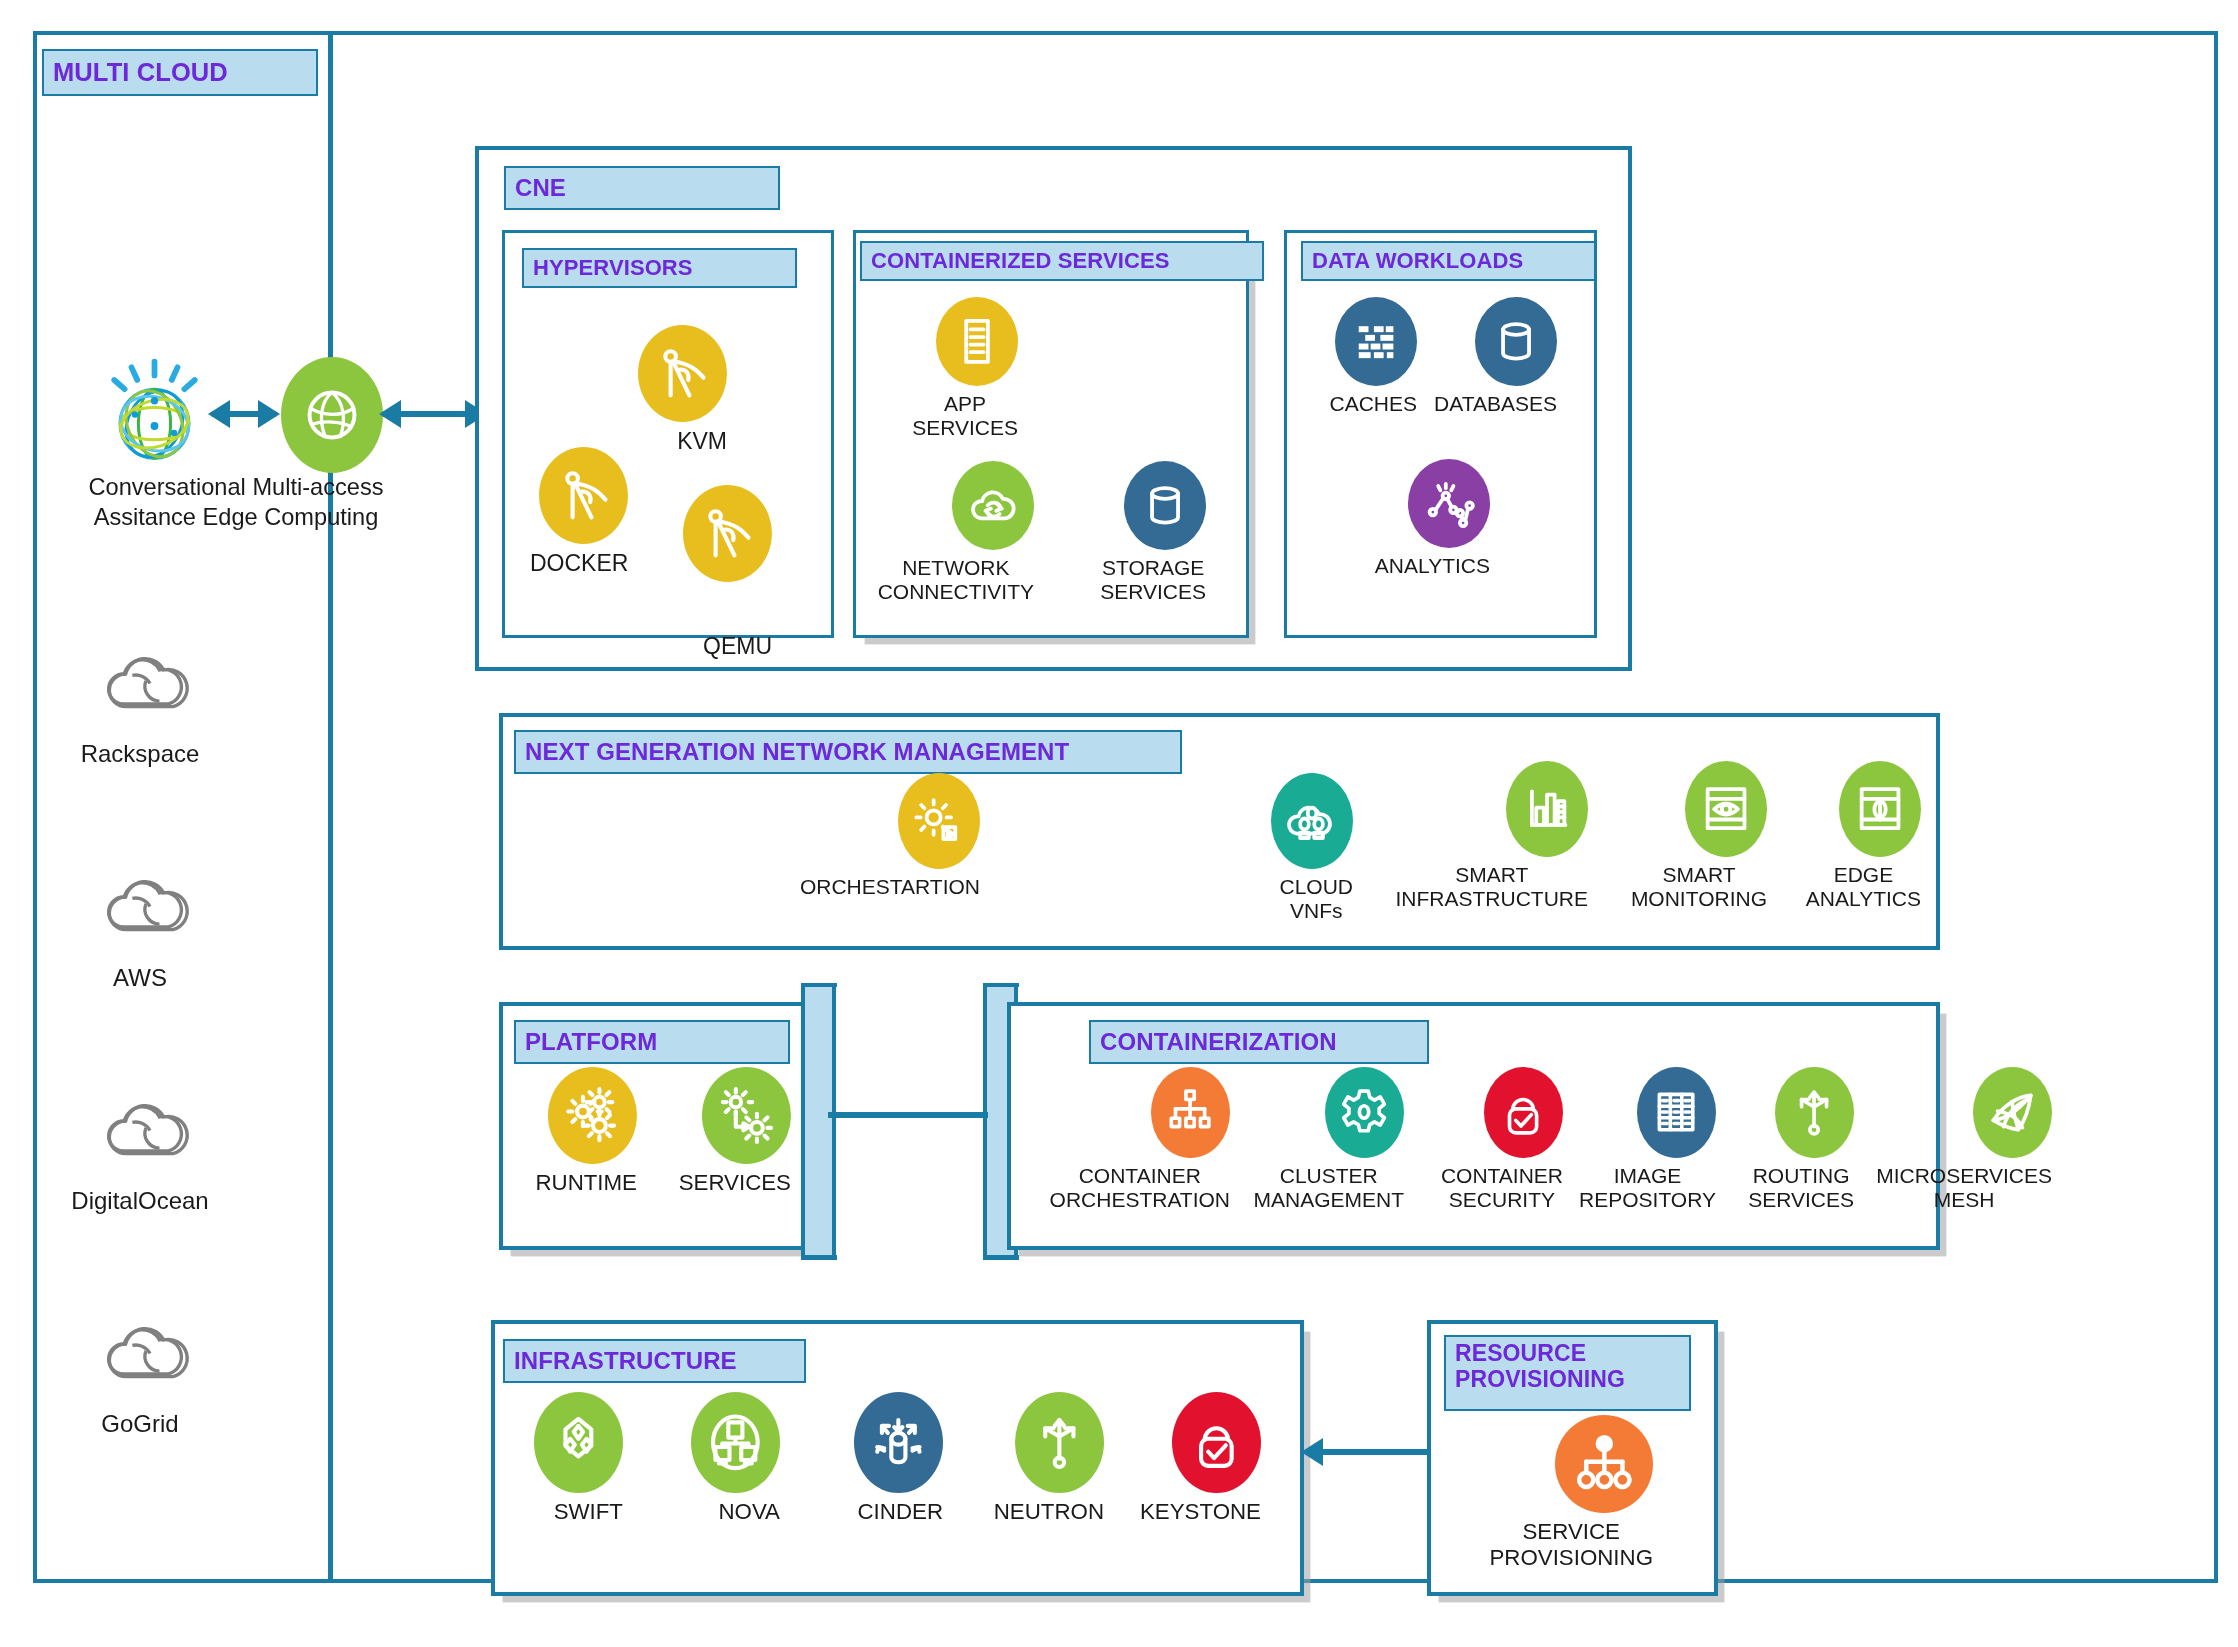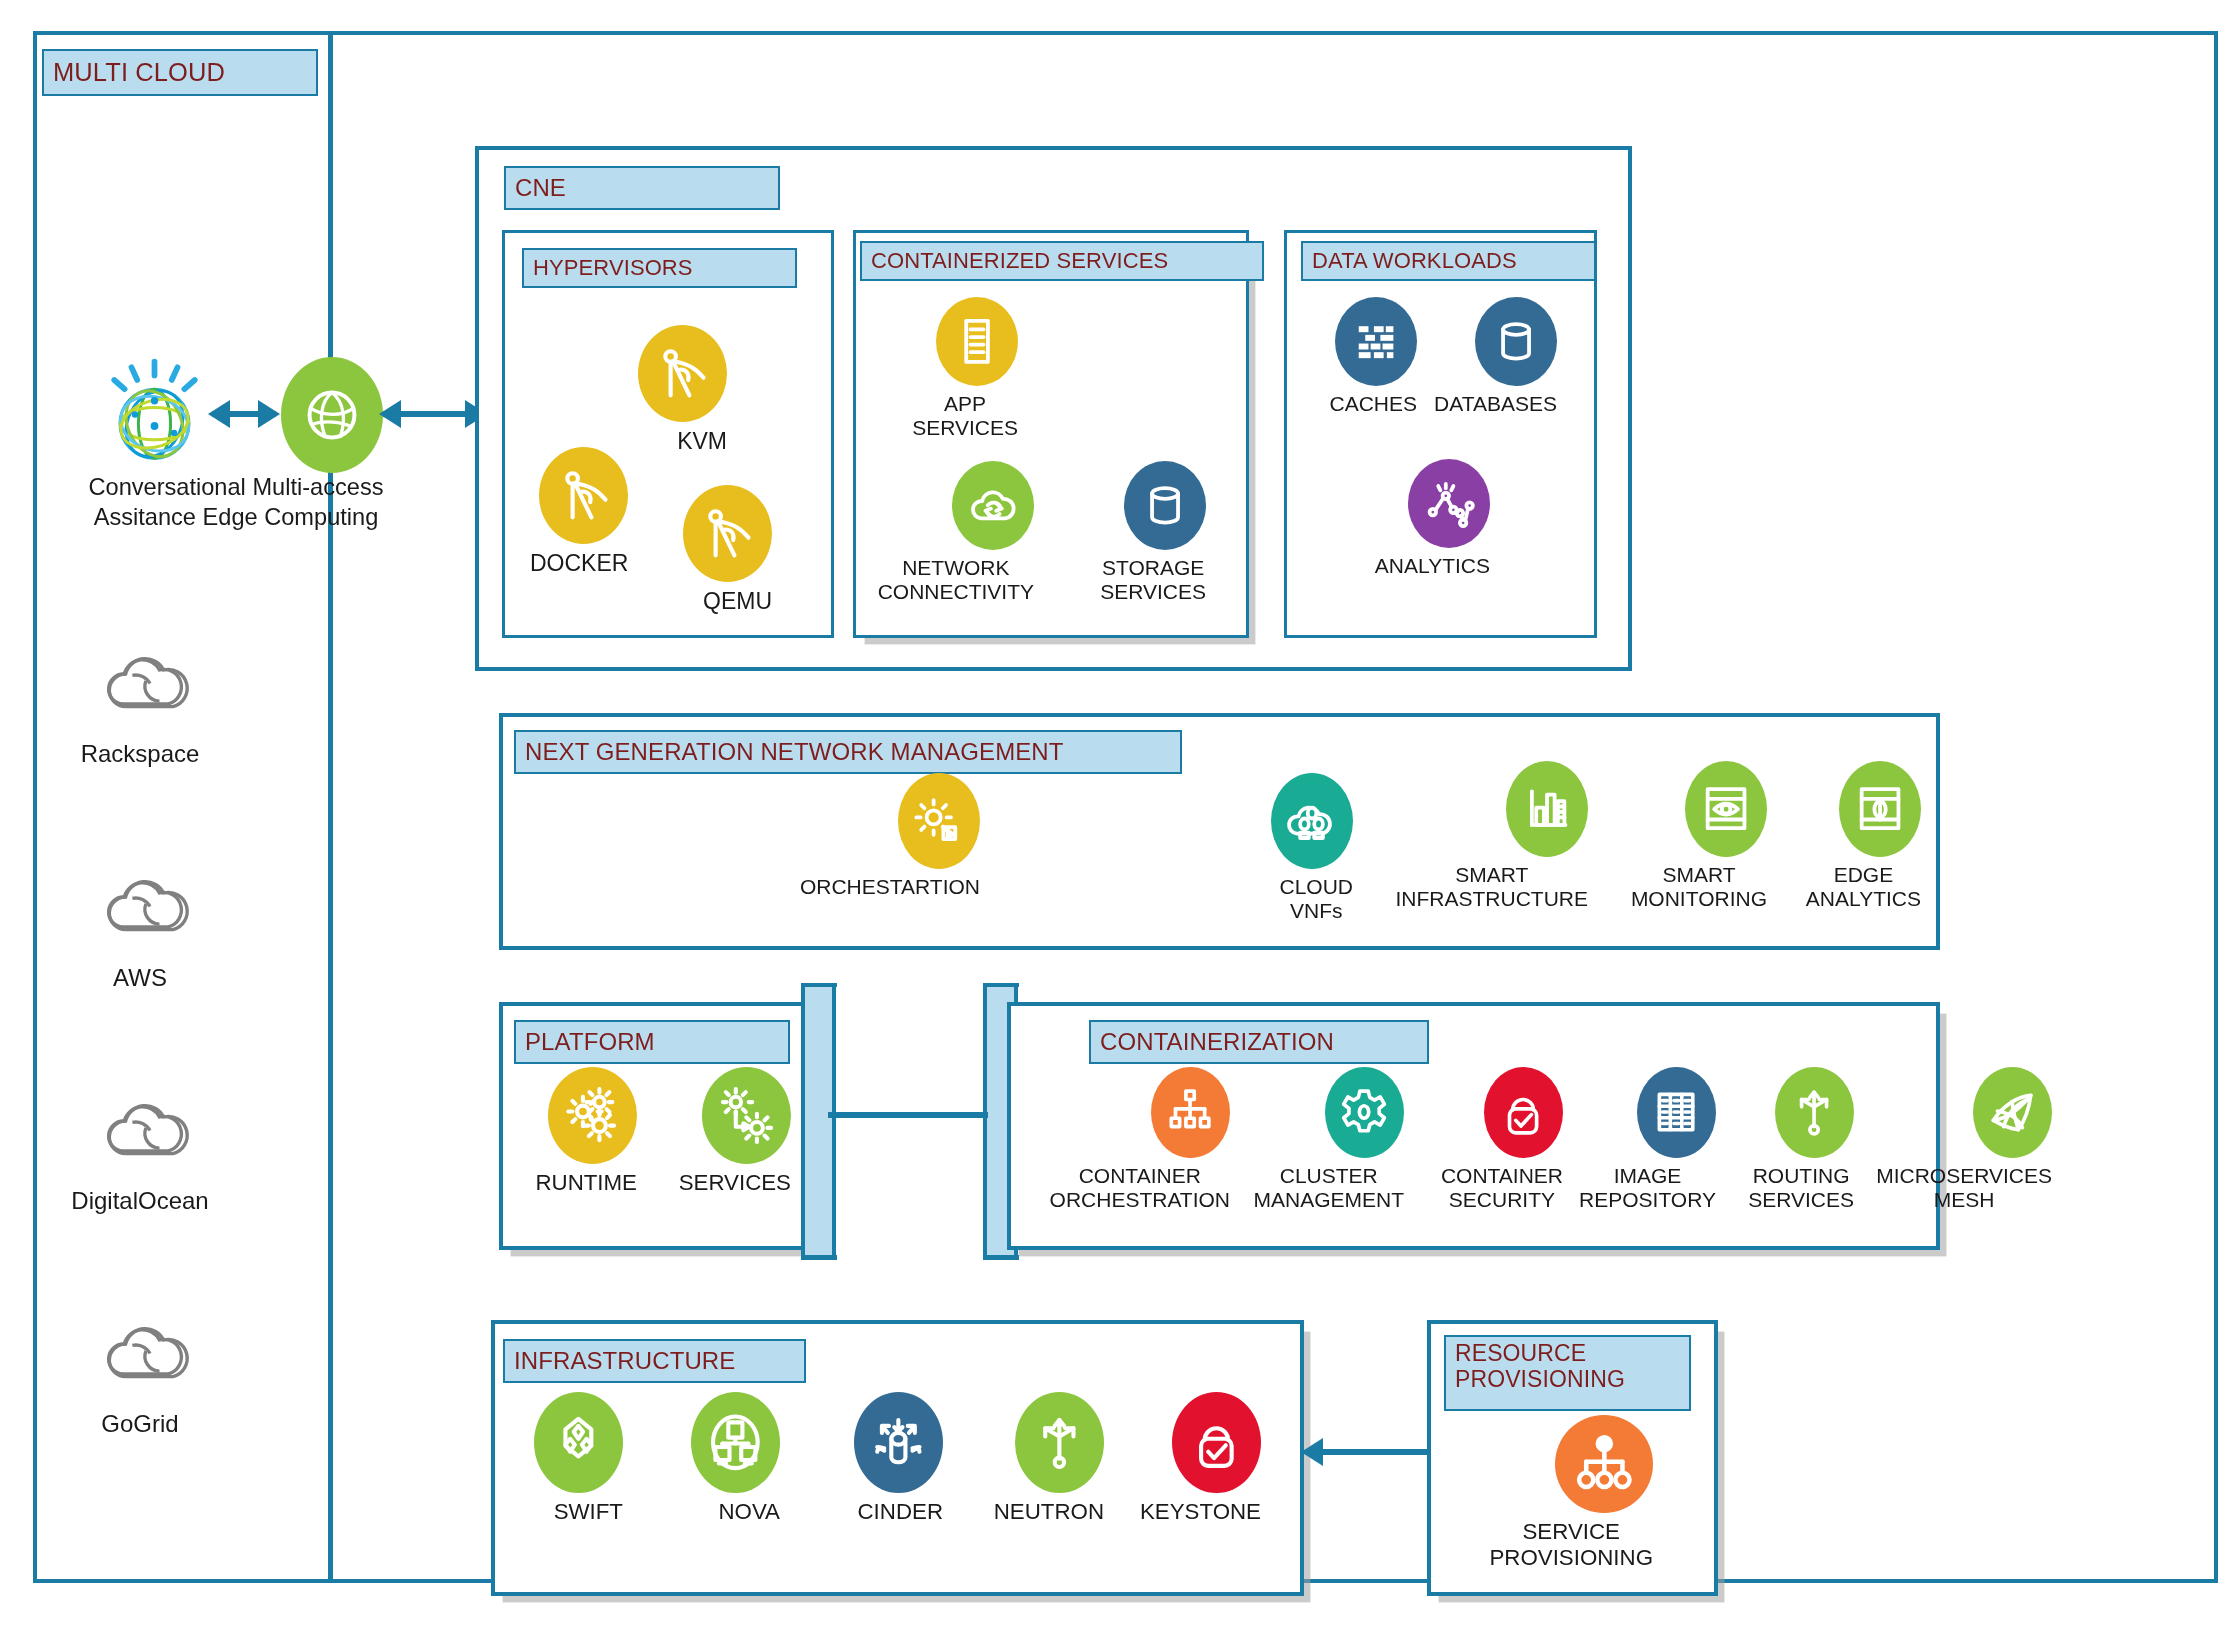--- a/index.html
+++ b/index.html
@@ -8,21 +8,21 @@
 
   
   .abs{position:absolute;box-sizing:border-box;}
   .frame{border:4.5px solid #1a7ba5;background:#fff;}
   .frame-thin{border:3.2px solid #1a7ba5;background:#fff;}
   .shadow{box-shadow:9px 9px 0 -2.6px rgba(160,160,160,.55);}
 
   
   .chip{
     position:absolute;background:#b9ddef;border:2.6px solid #1a7ba5;
-    color:#7f1d1d;font-weight:normal;letter-spacing:0.1px;
+    color:#6d28d9;font-weight:bold;letter-spacing:0.1px;
     display:flex;align-items:center;padding:0 9px;white-space:nowrap;
   }
   .chip.two-line{display:block;padding:3.8px 9px;line-height:1.12;}
 
   
   .tile{position:absolute;display:flex;flex-direction:column;align-items:flex-end;}
   .bubble{border-radius:50%;display:flex;align-items:center;justify-content:center;flex:none;}
   .cap{margin-top:6.4px;text-align:center;color:#1a1a1a;line-height:1.14;white-space:pre-line;}
 
   
@@ -173,21 +173,21 @@
             <circle cx="30" cy="22" r="9"></circle>
             <line x1="34" y1="30" x2="62" y2="88"></line>
             <line x1="30" y1="31" x2="30" y2="88"></line>
             <path d="M34 30 C62 34 74 44 86 58"></path>
             <path d="M46 44 C58 44 62 52 60 62"></path>
           </g>
         </svg>
       </div>
     <div class="cap" style="font-size:23px;">DOCKER</div>
   </div>
-  <div class="tile" style="left:683px;top:485px;">
+  <div class="tile" style="left:683px;top:485px;gap:45px;">
     <div class="bubble" style="width: 89px; height: 97px; background: rgb(232, 190, 30);">
         <svg viewBox="0 0 100 100" width="66%" height="66%">
           <g fill="none" stroke="#fff" stroke-width="7" stroke-linecap="round" stroke-linejoin="round">
             <circle cx="30" cy="22" r="9"></circle>
             <line x1="34" y1="30" x2="62" y2="88"></line>
             <line x1="30" y1="31" x2="30" y2="88"></line>
             <path d="M34 30 C62 34 74 44 86 58"></path>
             <path d="M46 44 C58 44 62 52 60 62"></path>
           </g>
         </svg>

